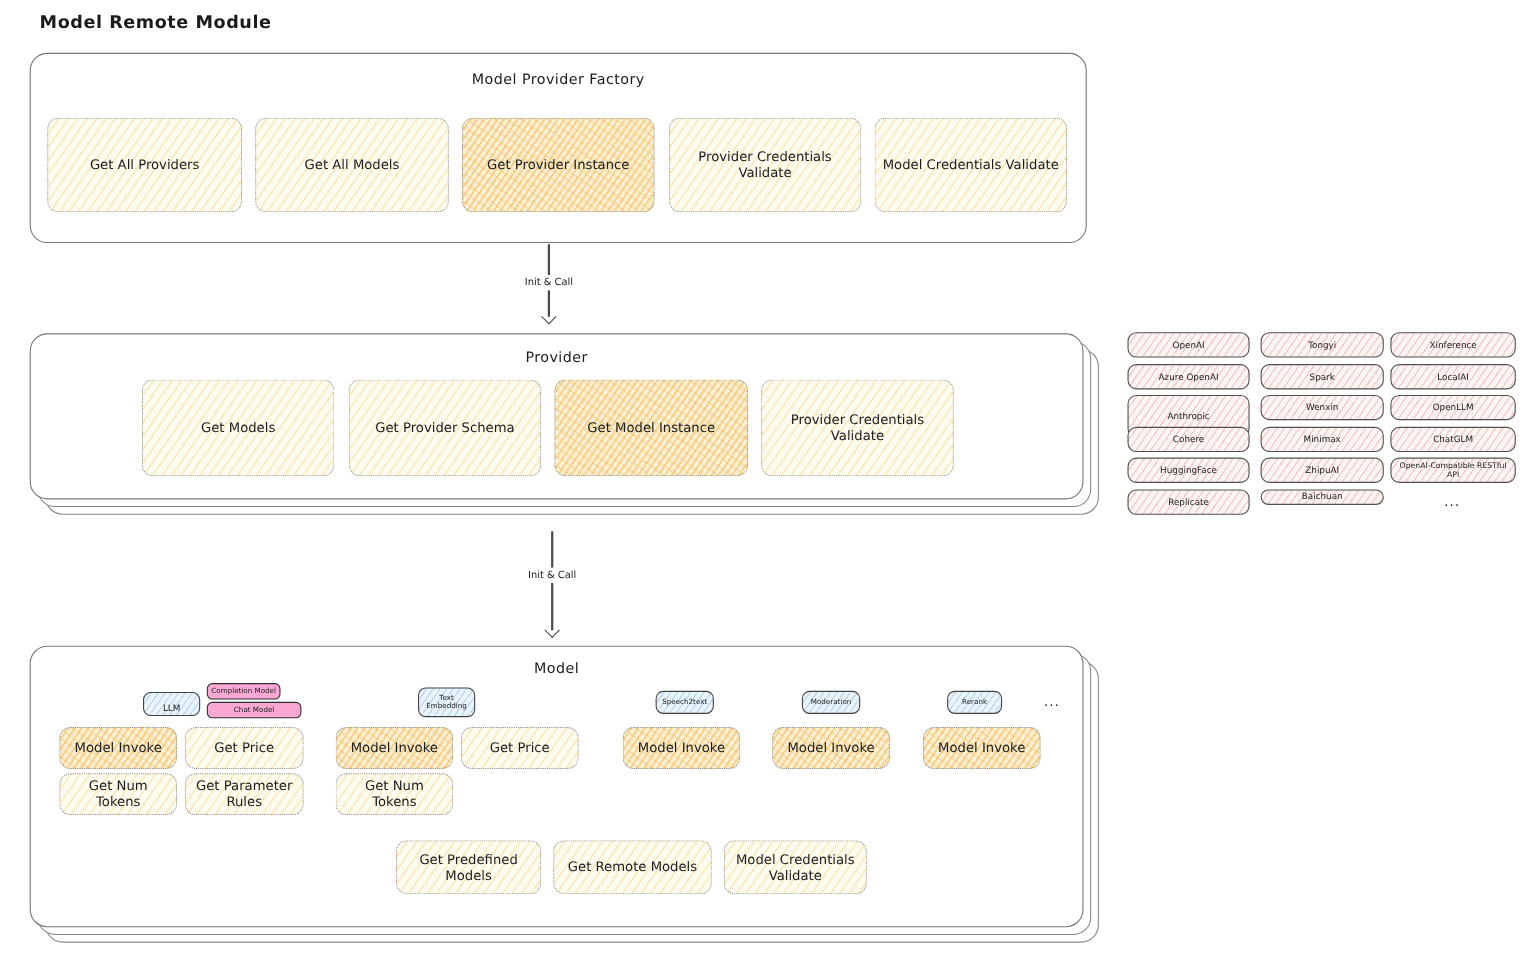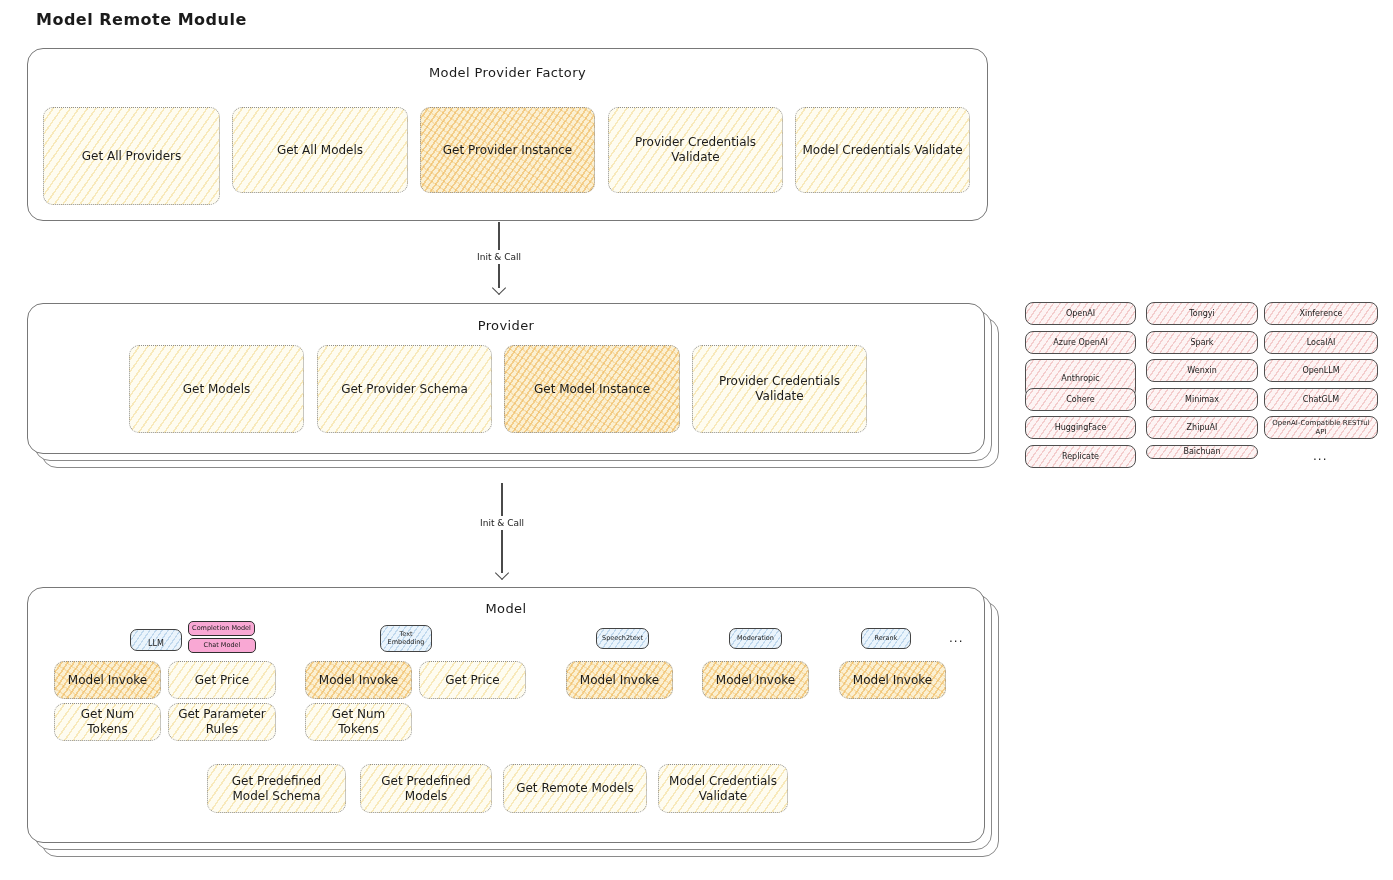--- a/index.html
+++ b/index.html
@@ -48,21 +48,21 @@
 </head>
 <body>
 
 <div class="canvas">
 
   <div class="page-title">Model Remote Module</div>
 
   <div class="panel" style="left:27px;top:48px;width:961px;height:173px;">
     <div class="panel-title">Model Provider Factory</div>
   </div>
-  <div class="box ybox" style="left:43px;top:107px;width:177px;height:98px;">
+  <div class="box ybox" style="left:43px;top:107px;width:177px;height:86px;">
       <span>Get All Providers</span>
     </div>
   <div class="box ybox" style="left:232px;top:107px;width:176px;height:86px;">
       <span>Get All Models</span>
     </div>
   <div class="box ybox hl" style="left:420px;top:107px;width:175px;height:86px;">
       <span>Get Provider Instance</span>
     </div>
   <div class="box ybox" style="left:608px;top:107px;width:175px;height:86px;">
       <span>Provider Credentials Validate</span>
@@ -157,21 +157,21 @@
   <div class="panel" style="left:27px;top:587px;width:958px;height:256px;z-index:3;">
     <div class="panel-title" style="top:13px;">Model</div>
   </div>
 
   <div class="box bluetag" style="left:130px;top:629px;width:52px;height:22px;z-index:4;align-items:flex-end;">
       <span>LLM</span>
     </div>
   <div class="box whitetag" style="left:188px;top:621px;width:67px;height:15px;z-index:4;">
       <span>Completion Model</span>
     </div>
-  <div class="box whitetag" style="left:188px;top:638px;width:68px;height:15px;z-index:4;">
+  <div class="box whitetag" style="left:188px;top:638px;width:86px;height:15px;z-index:4;">
       <span>Chat Model</span>
     </div>
   <div class="box bluetag tiny" style="left:380px;top:625px;width:52px;height:27px;z-index:4;">
       <span>Text Embedding</span>
     </div>
   <div class="box bluetag tiny" style="left:596px;top:628px;width:53px;height:21px;z-index:4;">
       <span>Speech2text</span>
     </div>
   <div class="box bluetag tiny" style="left:729px;top:628px;width:53px;height:21px;z-index:4;">
       <span>Moderation</span>
@@ -206,23 +206,20 @@
   <div class="box ybox" style="left:54px;top:703px;width:107px;height:38px;z-index:4;">
       <span>Get Num Tokens</span>
     </div>
   <div class="box ybox" style="left:168px;top:703px;width:108px;height:38px;z-index:4;">
       <span>Get Parameter Rules</span>
     </div>
   <div class="box ybox" style="left:305px;top:703px;width:107px;height:38px;z-index:4;">
       <span>Get Num Tokens</span>
     </div>
 
-  <div class="box ybox" style="left:207px;top:764px;width:139px;height:49px;z-index:4;">
-      <span>Get Predefined Model Schema</span>
-    </div>
   <div class="box ybox" style="left:360px;top:764px;width:132px;height:49px;z-index:4;">
       <span>Get Predefined Models</span>
     </div>
   <div class="box ybox" style="left:503px;top:764px;width:144px;height:49px;z-index:4;">
       <span>Get Remote Models</span>
     </div>
   <div class="box ybox" style="left:658px;top:764px;width:130px;height:49px;z-index:4;">
       <span>Model Credentials Validate</span>
     </div>
 

